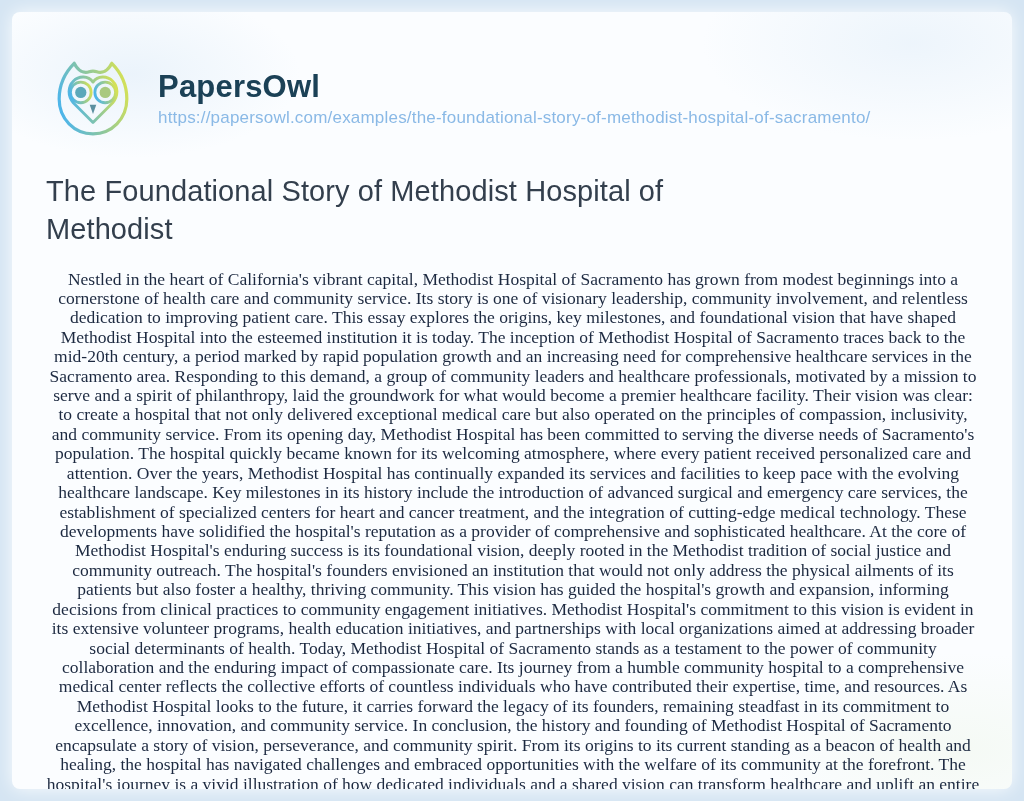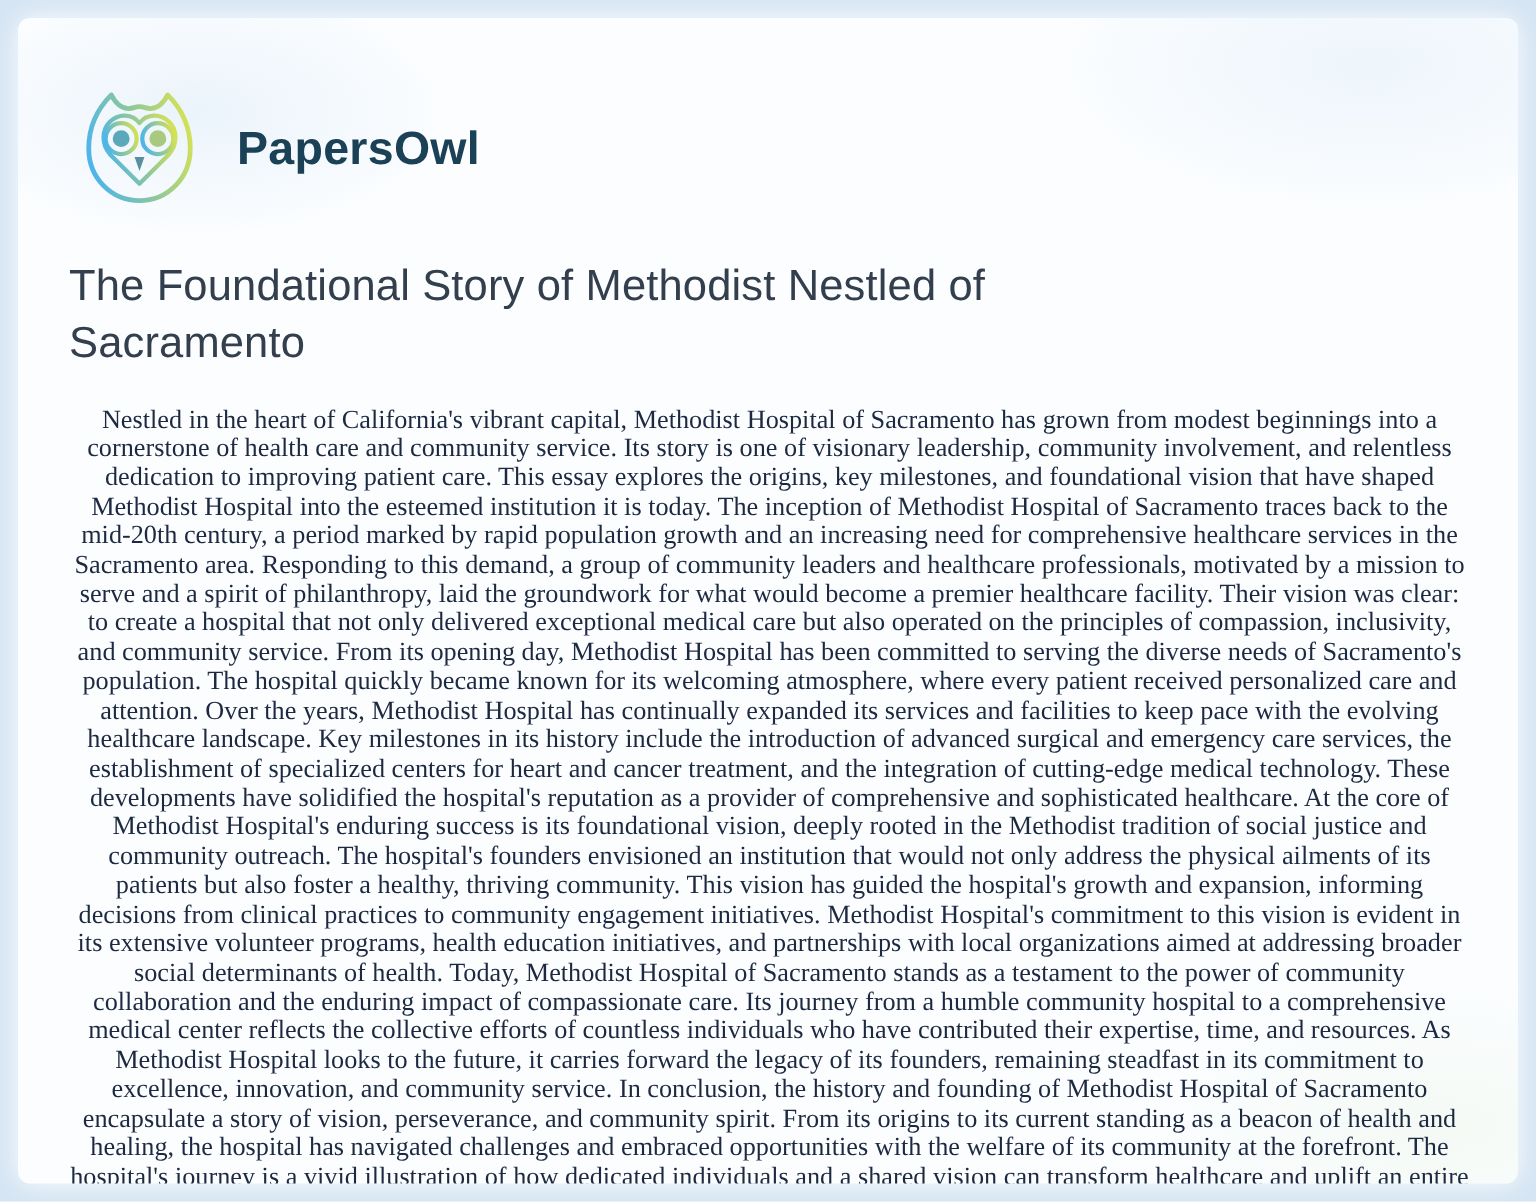--- a/index.html
+++ b/index.html
@@ -103,21 +103,22 @@
         <circle cx="37" cy="43" r="11" fill="none" stroke="url(#owlgrad)" stroke-width="3"></circle>
         <circle cx="63" cy="43" r="11" fill="none" stroke="url(#owlgrad)" stroke-width="3"></circle>
         <circle cx="37" cy="43" r="6" fill="#5ba8ba"></circle>
         <circle cx="63" cy="43" r="6" fill="#a9c97f"></circle>
 
         <path d="M46.5,56 L53.5,56 L50,66 Z" fill="#5b8fa0"></path>
       </svg>
     </div>
     <div class="header-text">
       <div class="brand">PapersOwl</div>
+      <a class="page-url" href="#">https://papersowl.com/examples/the-foundational-story-of-methodist-hospital-of-sacramento/</a>
     </div>
   </div>
 
   <div class="article">
-    <h1 class="article-title">The Foundational Story of Methodist Nestled of Sacramento</h1>
+    <h1 class="article-title">The Foundational Story of Methodist Hospital of Methodist</h1>
     <div class="article-body">Nestled in the heart of California's vibrant capital, Methodist Hospital of Sacramento has grown from modest beginnings into a cornerstone of health care and community service. Its story is one of visionary leadership, community involvement, and relentless dedication to improving patient care. This essay explores the origins, key milestones, and foundational vision that have shaped Methodist Hospital into the esteemed institution it is today. The inception of Methodist Hospital of Sacramento traces back to the mid-20th century, a period marked by rapid population growth and an increasing need for comprehensive healthcare services in the Sacramento area. Responding to this demand, a group of community leaders and healthcare professionals, motivated by a mission to serve and a spirit of philanthropy, laid the groundwork for what would become a premier healthcare facility. Their vision was clear: to create a hospital that not only delivered exceptional medical care but also operated on the principles of compassion, inclusivity, and community service. From its opening day, Methodist Hospital has been committed to serving the diverse needs of Sacramento's population. The hospital quickly became known for its welcoming atmosphere, where every patient received personalized care and attention. Over the years, Methodist Hospital has continually expanded its services and facilities to keep pace with the evolving healthcare landscape. Key milestones in its history include the introduction of advanced surgical and emergency care services, the establishment of specialized centers for heart and cancer treatment, and the integration of cutting-edge medical technology. These developments have solidified the hospital's reputation as a provider of comprehensive and sophisticated healthcare. At the core of Methodist Hospital's enduring success is its foundational vision, deeply rooted in the Methodist tradition of social justice and community outreach. The hospital's founders envisioned an institution that would not only address the physical ailments of its patients but also foster a healthy, thriving community. This vision has guided the hospital's growth and expansion, informing decisions from clinical practices to community engagement initiatives. Methodist Hospital's commitment to this vision is evident in its extensive volunteer programs, health education initiatives, and partnerships with local organizations aimed at addressing broader social determinants of health. Today, Methodist Hospital of Sacramento stands as a testament to the power of community collaboration and the enduring impact of compassionate care. Its journey from a humble community hospital to a comprehensive medical center reflects the collective efforts of countless individuals who have contributed their expertise, time, and resources. As Methodist Hospital looks to the future, it carries forward the legacy of its founders, remaining steadfast in its commitment to excellence, innovation, and community service. In conclusion, the history and founding of Methodist Hospital of Sacramento encapsulate a story of vision, perseverance, and community spirit. From its origins to its current standing as a beacon of health and healing, the hospital has navigated challenges and embraced opportunities with the welfare of its community at the forefront. The hospital's journey is a vivid illustration of how dedicated individuals and a shared vision can transform healthcare and uplift an entire</div>
   </div>
 
 </div>
 
 </body></html>

